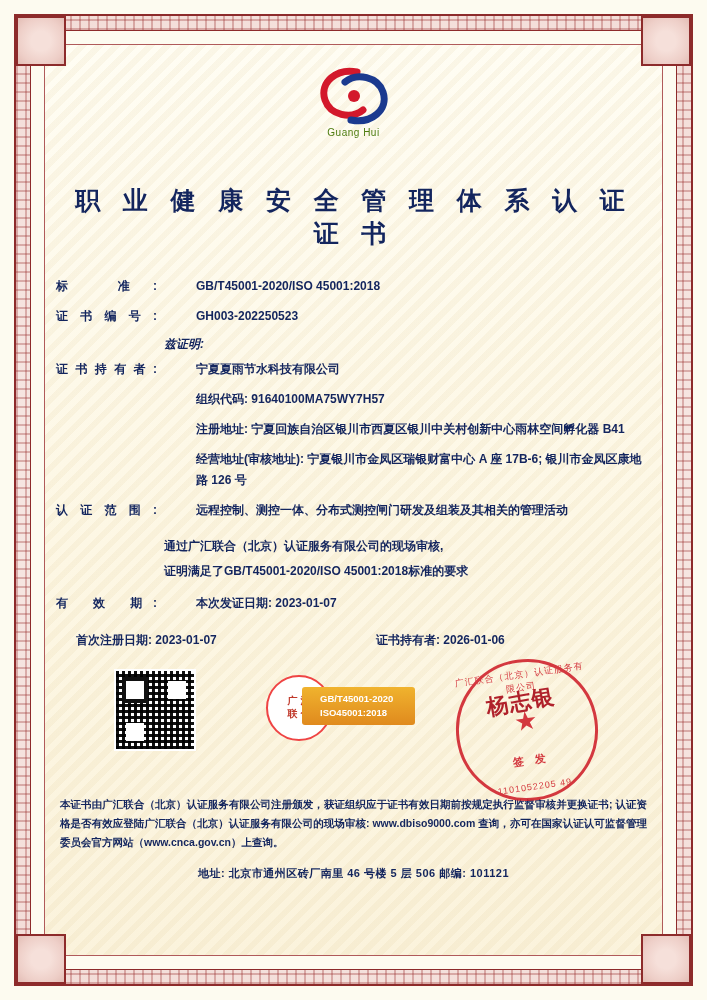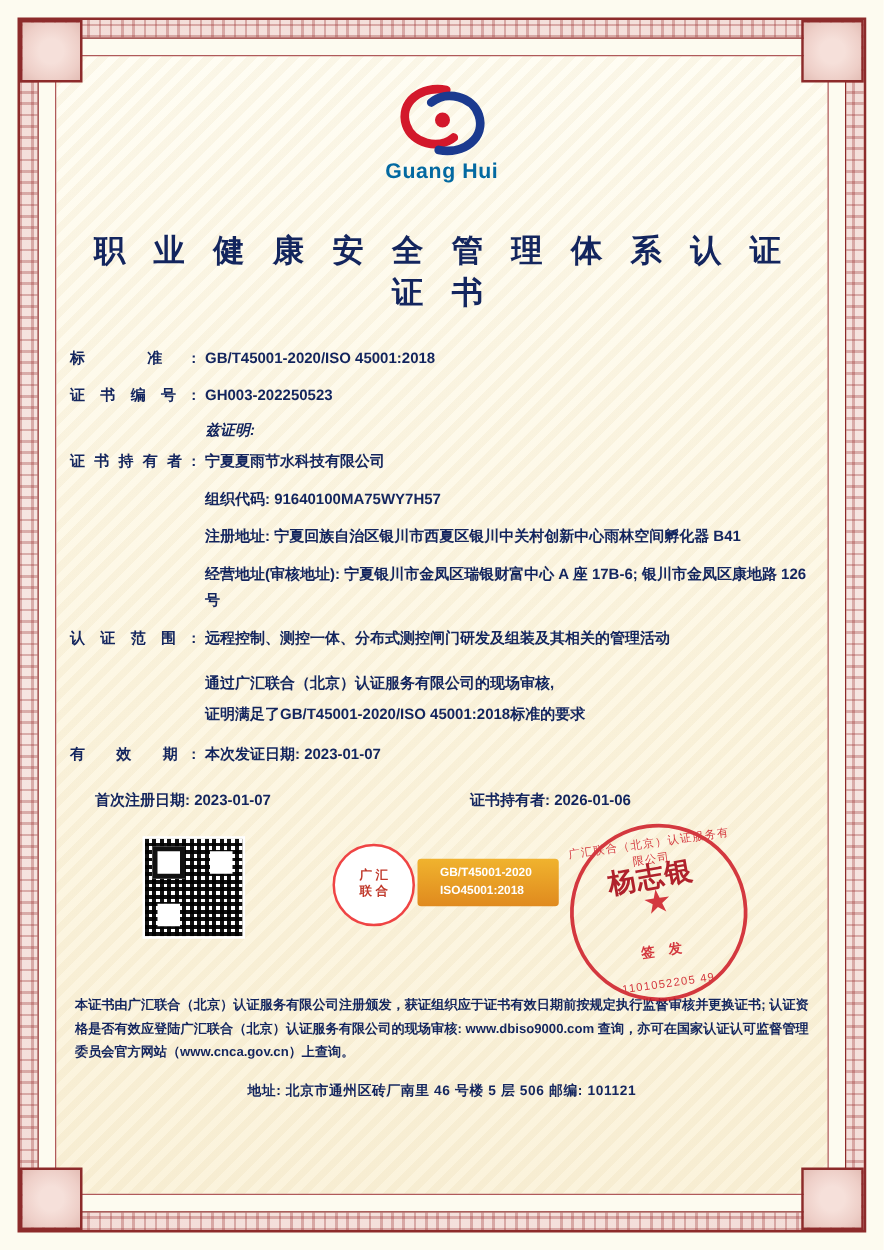--- a/index.html
+++ b/index.html
@@ -56,38 +56,39 @@
   .logo-wrap{
     text-align:center;
     margin-top:14px;
     height:86px;
   }
   .logo-mark{
     width:86px;height:60px;margin:0 auto;
     position:relative;
   }
   .logo-text{
-    font-size:17px;color:#0369a1;font-weight:bold;
+    font-size:10px;color:#4d7c0f;font-weight:normal;
     letter-spacing:.5px;margin-top:1px;
   }
   h1.title{
     text-align:center;
     font-size:25px;
     letter-spacing:7px;
     color:#13255e;
     font-weight:bold;
     margin:32px 0 26px 0;
     font-family:"DejaVu Sans","Liberation Sans",sans-serif;
   }
   .row{
     display:flex;
     margin-bottom:9px;
     font-size:12px;
     line-height:1.75;
     color:#13255e;
+    gap:32px;
   }
   .row .lab{
     width:108px;flex:0 0 108px;
     font-weight:bold;
     color:#13255e;
     letter-spacing:1px;
     text-align:justify;
     text-align-last:justify;
     padding-right:6px;
     box-sizing:border-box;
@@ -142,21 +143,21 @@
     width:165px;height:62px;
   }
   .badge .circle{
     position:absolute;left:0;top:0;width:62px;height:62px;border-radius:50%;
     background:#fff;border:2px solid #ef4444;
     display:flex;align-items:center;justify-content:center;
     flex-direction:column;
     color:#c0392b;font-size:10px;font-weight:bold;line-height:1.25;
   }
   .badge .bar{
-    position:absolute;left:68px;top:12px;width:113px;height:38px;
+    position:absolute;left:36px;top:12px;width:113px;height:38px;
     background:linear-gradient(180deg,#f0b32e,#e08a1e);
     border-radius:3px;
     color:#fff;font-size:9.5px;font-weight:bold;
     padding:5px 0 0 18px;box-sizing:border-box;line-height:1.5;
   }
   .redseal{
     position:absolute;left:400px;top:0px;
     width:136px;height:136px;border-radius:50%;
     border:3px solid #cf1f2a;
     color:#cf1f2a;

